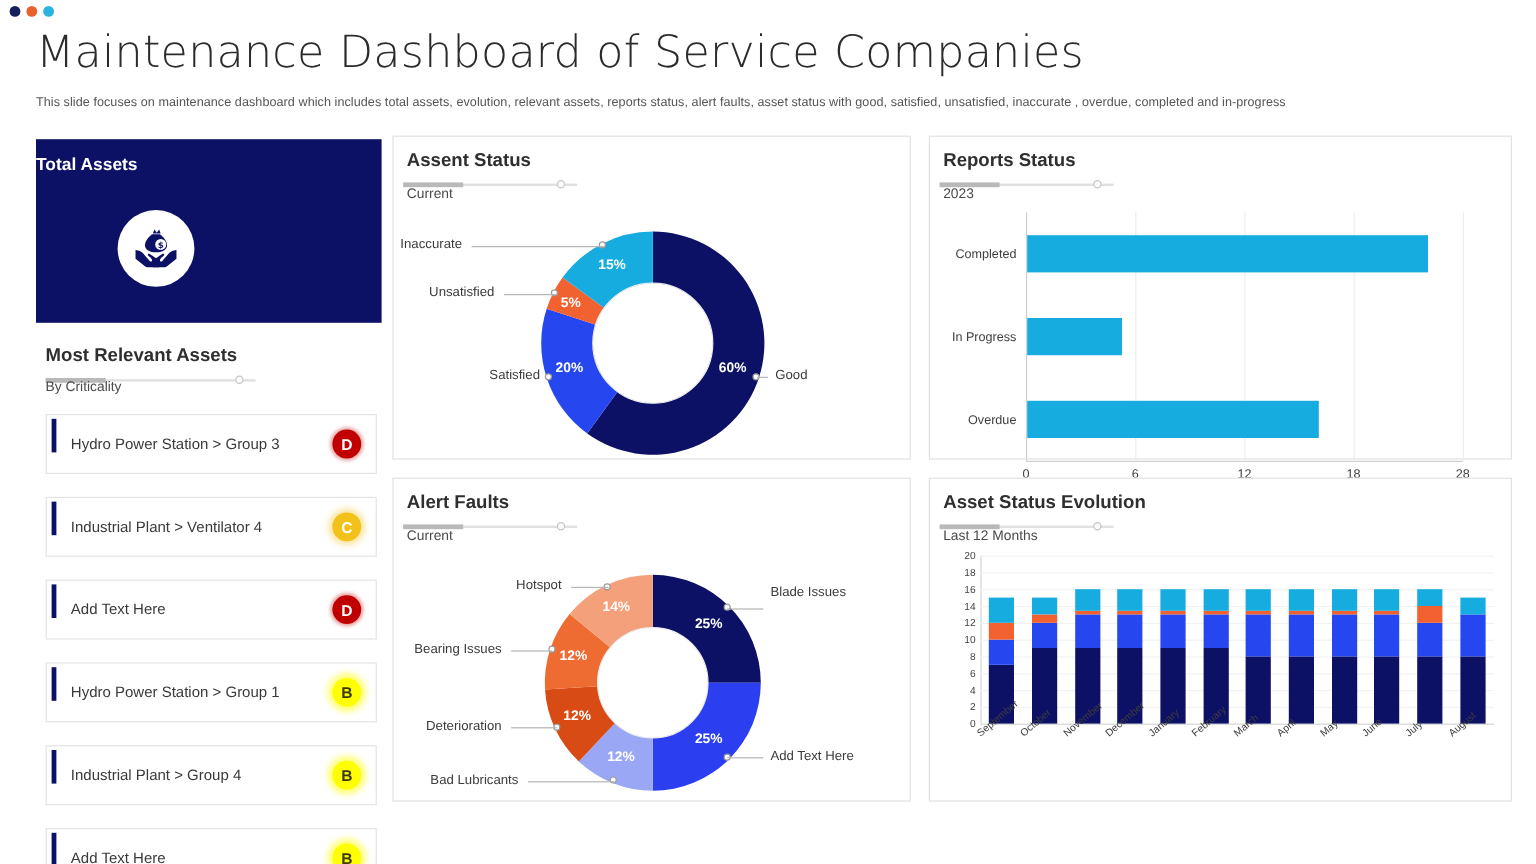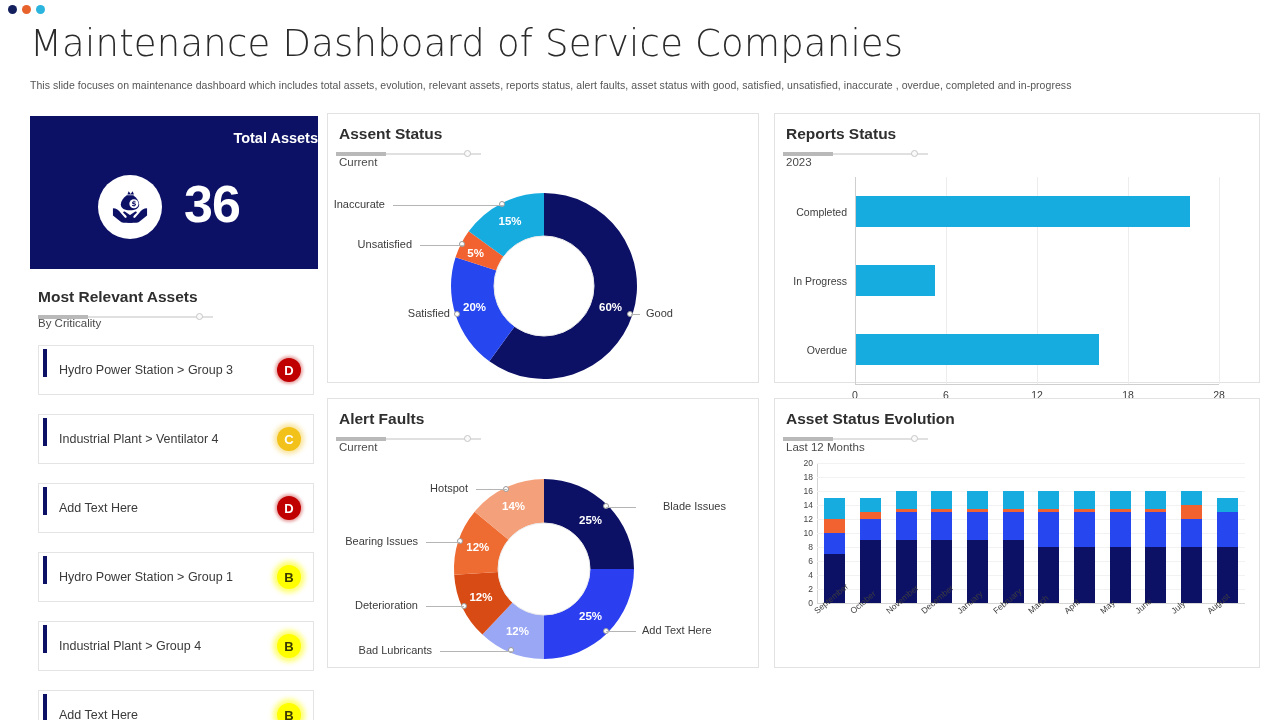--- a/index.html
+++ b/index.html
@@ -48,21 +48,21 @@
     position: absolute; left: 11px; top: 42px;
     font-size: 11.5px; color: #4a4a4a; white-space: nowrap;
   }
 
   
   #total-assets-card {
     left: 30px; top: 116px; width: 288px; height: 153px;
     background: #0d1166; border: none;
   }
   #total-assets-card .ta-title {
-    position: absolute; top: 14px; left: 0; width: 100%; text-align: right;
+    position: absolute; top: 14px; left: 0; width: 100%; text-align: left;
     font-size: 14.5px; font-weight: bold; color: #fff;
   }
   #total-assets-card .ta-icon {
     position: absolute; left: 68px; top: 59px; width: 64px; height: 64px;
     border-radius: 50%; background: #fff;
     display: flex; align-items: center; justify-content: center;
   }
   #total-assets-card .ta-value {
     position: absolute; left: 154px; top: 58px; width: 120px;
     font-size: 52px; font-weight: bold; color: #fff; letter-spacing: -1px;
@@ -176,21 +176,20 @@
         <g fill="#0d1166">
           <path d="M30 8 l3 4 3-4 2 5 -10 0 z"></path>
           <path d="M27 14 c-5 4 -9 9 -9 14 0 6 6 9 14 9 8 0 14-3 14-9 0-5-4-10-9-14 z"></path>
           <circle cx="38" cy="27" r="7" fill="#fff"></circle>
           <text x="38" y="31" font-size="11" font-weight="bold" text-anchor="middle" fill="#0d1166" font-family="DejaVu Sans, sans-serif">$</text>
           <path d="M6 34 c5 0 9 3 12 7 l6 7 c1 1 3 1 3 -1 0 -2 -3 -4 -5 -6 -1 -1 0 -3 2 -2 l9 6 c2 2 3 4 3 6 l0 5 -14 0 c-2 0 -4 -1 -6 -3 L6 45 z"></path>
           <path d="M58 34 c-5 0 -9 3 -12 7 l-6 7 c-1 1 -3 1 -3 -1 0 -2 3 -4 5 -6 1 -1 0 -3 -2 -2 l-9 6 c-2 2 -3 4 -3 6 l0 5 14 0 c2 0 4 -1 6 -3 l10 -8 z"></path>
         </g>
       </svg>
     </div>
-    <div class="ta-value">36</div>
   </div>
 
   <div class="card" id="relevant-card">
     <div class="card-title">Most Relevant Assets</div>
     <div class="slider">
       <span class="track"></span>
       <span class="fill"></span>
       <span class="knob"></span>
     </div>
     <div class="card-sub">By Criticality</div>
@@ -311,21 +310,21 @@
           <circle cx="216" cy="120" r="46" fill="none" stroke="#ececec"></circle>
         </svg>
         <div class="pie-pct" style="left: 251.083px; top: 64.9167px;">25%</div>
         <div class="pie-pct" style="left: 251.083px; top: 161.083px;">25%</div>
         <div class="pie-pct" style="left: 177.968px; top: 176.225px;">12%</div>
         <div class="pie-pct" style="left: 141.472px; top: 141.953px;">12%</div>
         <div class="pie-pct" style="left: 138.328px; top: 91.9868px;">12%</div>
         <div class="pie-pct" style="left: 174.047px; top: 51.4718px;">14%</div>
         <span class="leader-dot" style="left: 274.725px; top: 54.2746px;"></span>
         <span class="leader" style="left: 278.225px; width: 29.7746px; top: 57.7746px;"></span>
-        <div class="pie-label" style="top: 51px; left: 314px; margin-left: 21px;">Blade Issues</div>
+        <div class="pie-label" style="top: 39px; left: 314px;">Blade Issues</div>
         <span class="leader-dot" style="left: 274.725px; top: 178.725px;"></span>
         <span class="leader" style="left: 278.225px; width: 29.7746px; top: 182.225px;"></span>
         <div class="pie-label" style="top: 175.225px; left: 314px;">Add Text Here</div>
         <span class="leader-dot" style="left: 180.105px; top: 198.32px;"></span>
         <span class="leader" style="left: 112px; width: 71.605px; top: 201.82px;"></span>
         <div class="pie-label" style="top: 194.82px; right: 326px; text-align: right;">Bad Lubricants</div>
         <span class="leader-dot" style="left: 132.875px; top: 153.969px;"></span>
         <span class="leader" style="left: 98px; width: 38.3752px; top: 157.469px;"></span>
         <div class="pie-label" style="top: 150.469px; right: 340px; text-align: left; padding-left: 36px;">Deterioration</div>
         <span class="leader-dot" style="left: 128.807px; top: 89.3065px;"></span>

